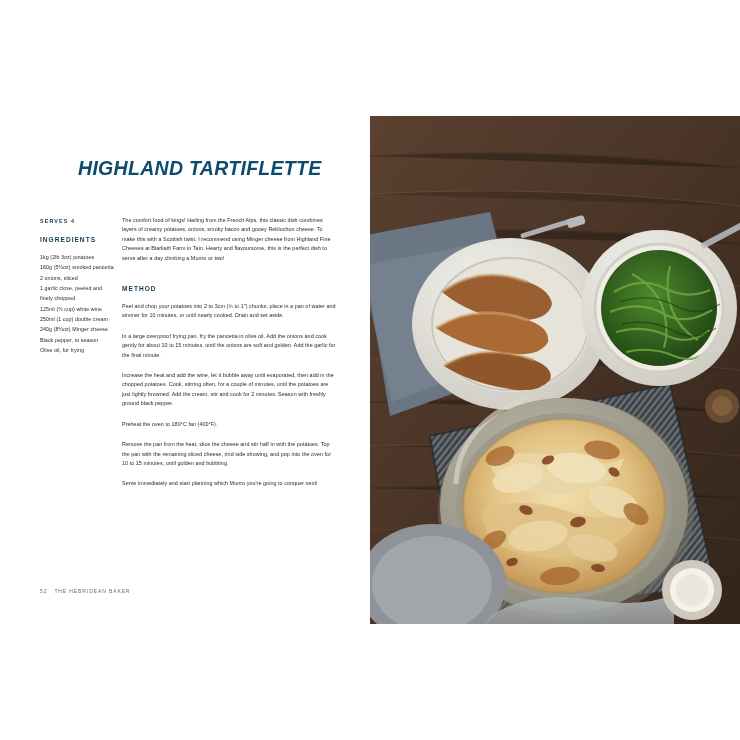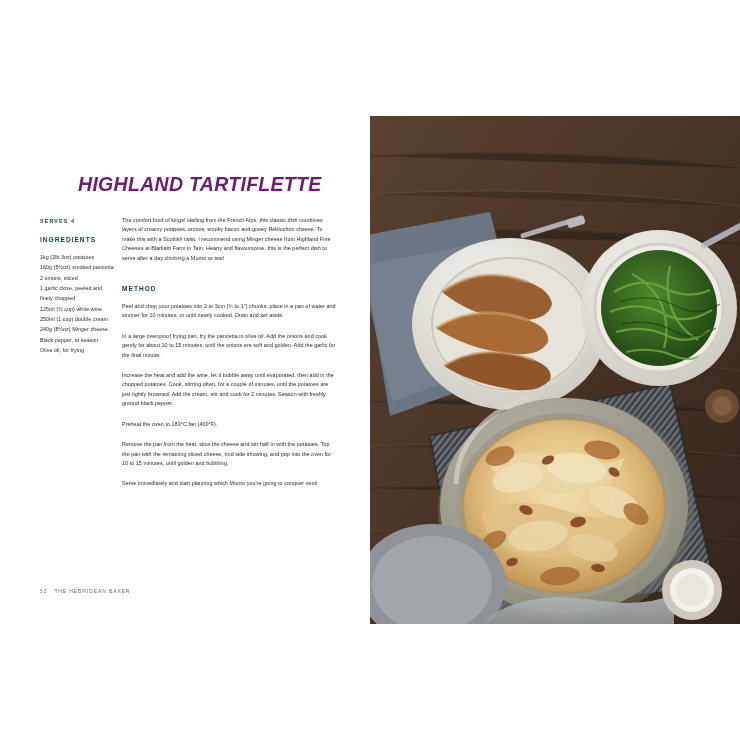--- a/index.html
+++ b/index.html
@@ -29,28 +29,28 @@
     left: 0;
     top: 116px;
     width: 370px;
     height: 508px;
     background: #ffffff;
   }
 
   .recipe-title {
     position: absolute;
     left: 78px;
-    top: 58px;
+    top: 42px;
     width: 280px;
     font-family: "Liberation Sans", sans-serif;
     font-weight: bold;
     font-style: italic;
     font-size: 19.5px;
     letter-spacing: 0.3px;
-    color: #701a75;
+    color: #0c4a6e;
     text-transform: uppercase;
     line-height: 1.1;
   }
 
   
   .col-ingredients {
     position: absolute;
     left: 40px;
     top: 102px;
     width: 76px;

